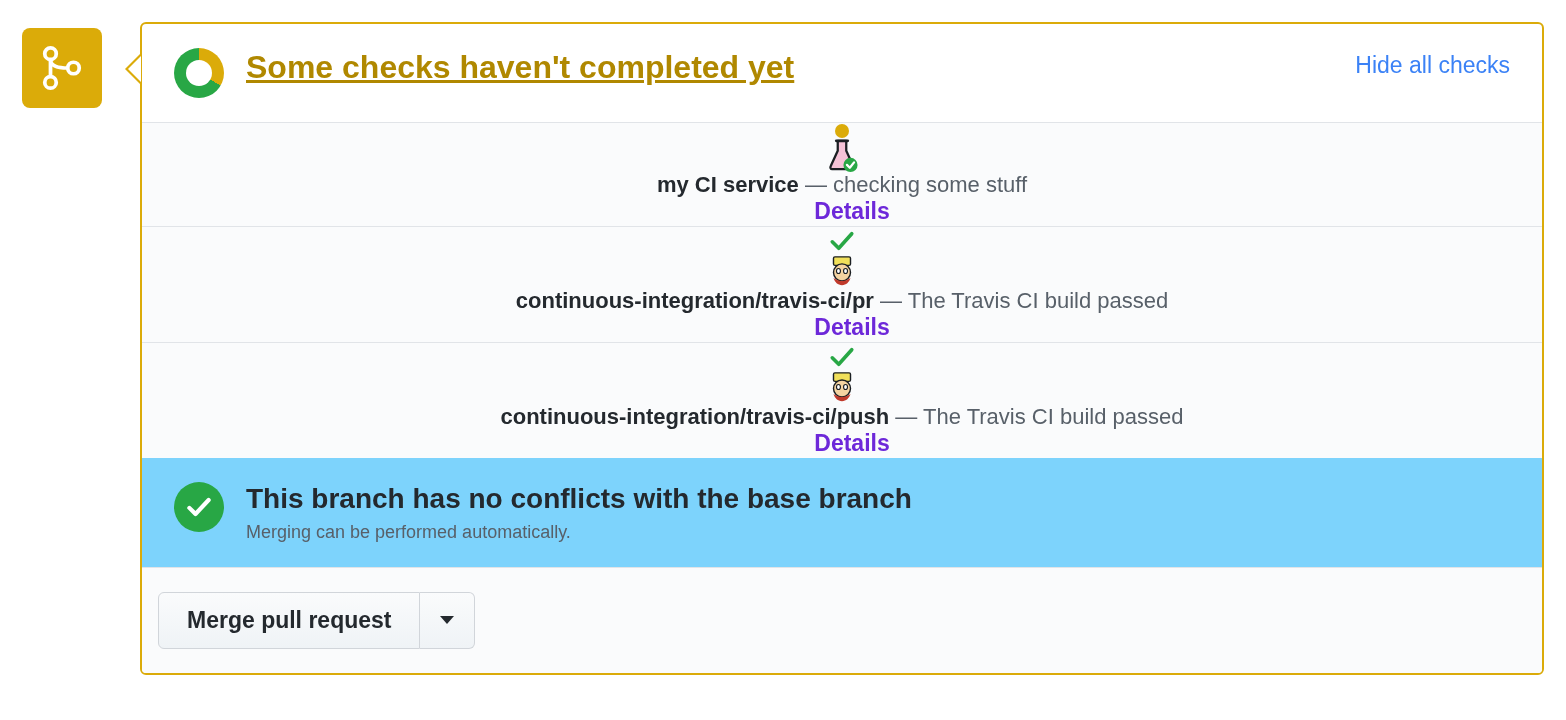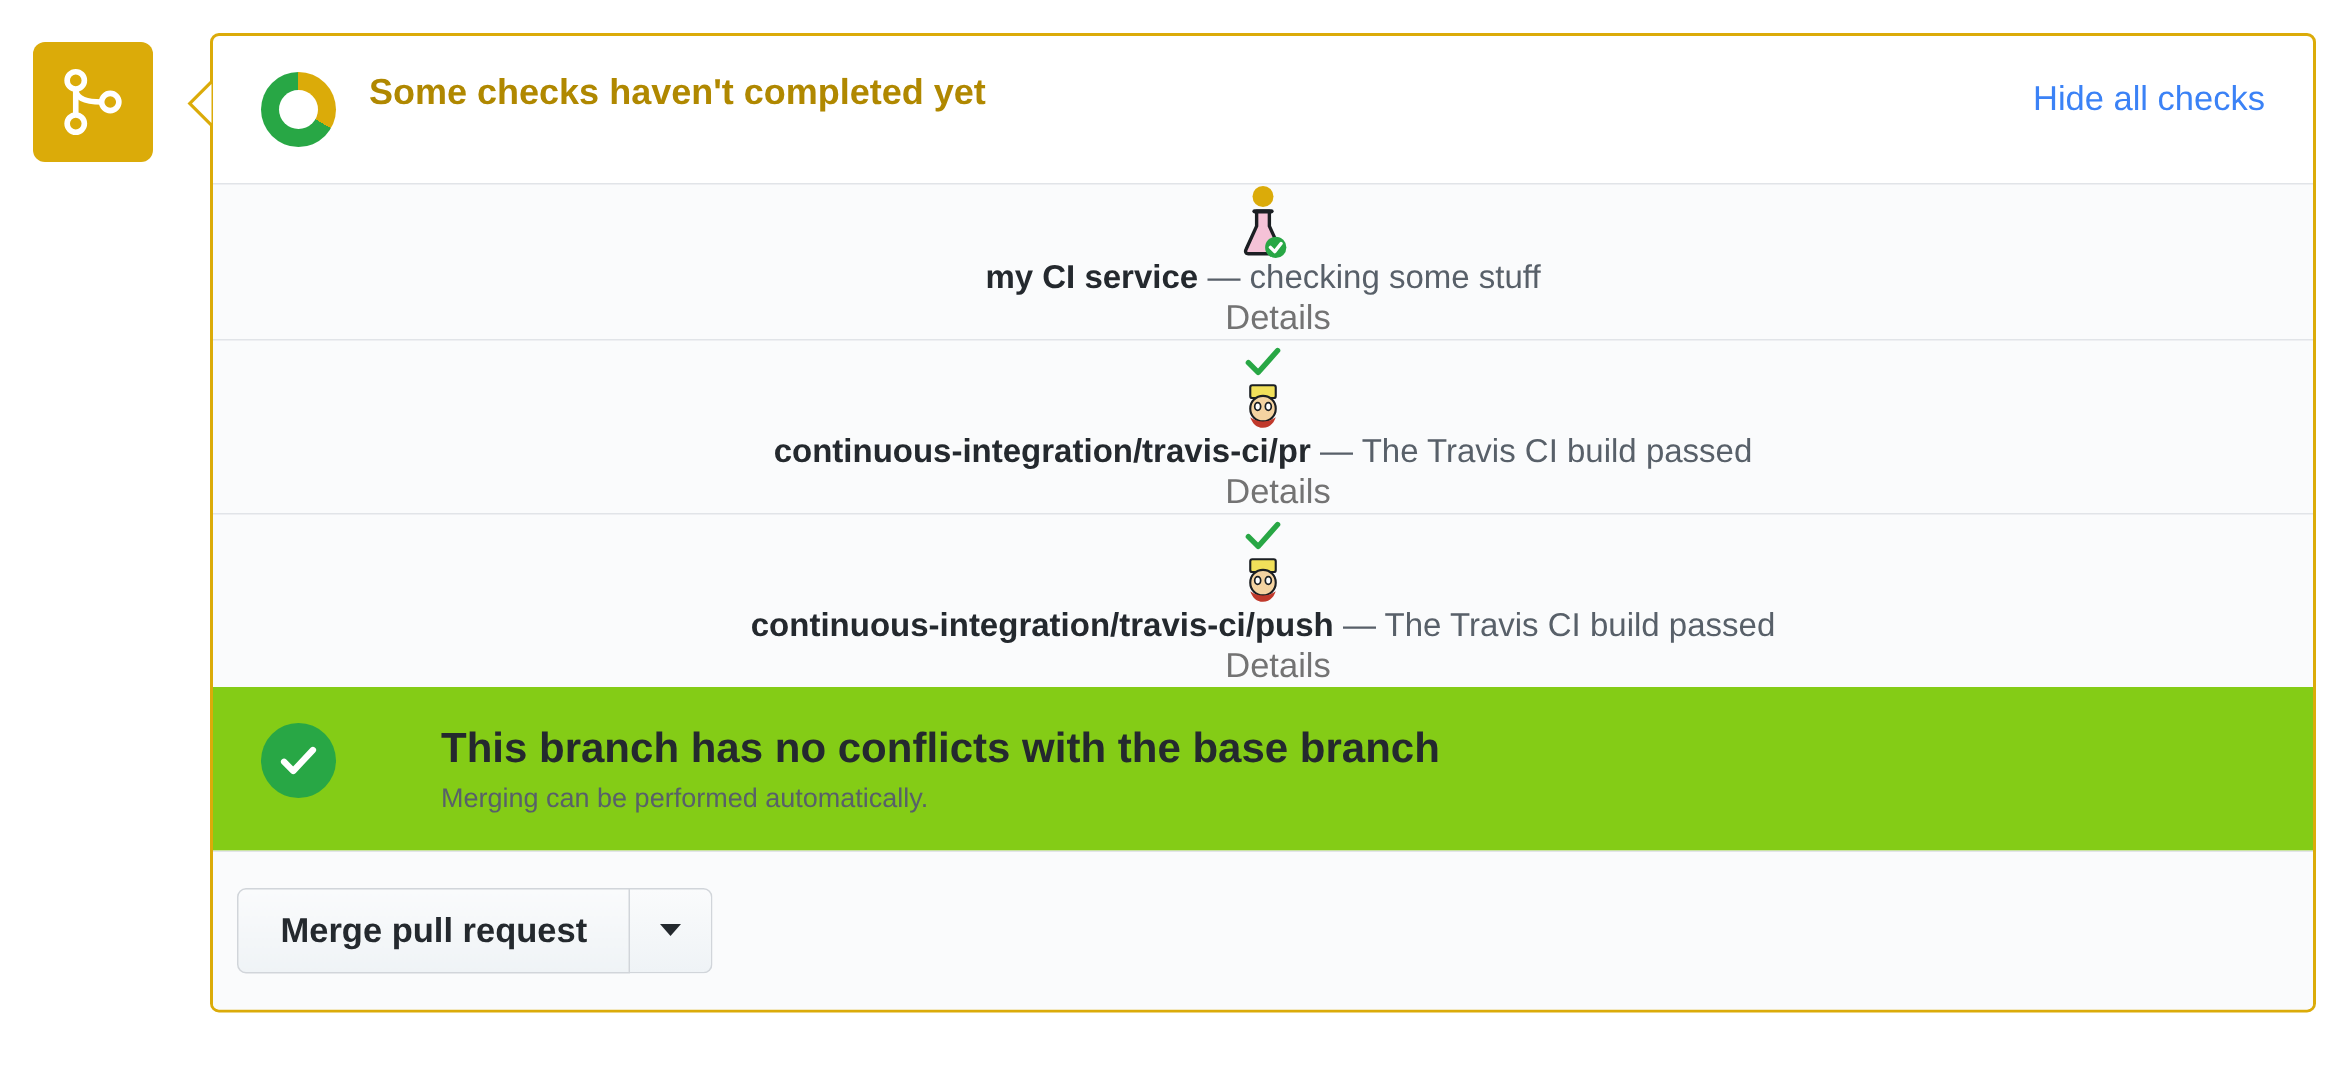--- a/index.html
+++ b/index.html
@@ -69,25 +69,26 @@
   }
   .donut::after {
     content: "";
     position: absolute;
     top: 12px; left: 12px; right: 12px; bottom: 12px;
     border-radius: 50%;
     background: #ffffff;
   }
   .heading-block { flex: 1; }
   .heading-title {
-    font-size: 24px;
+    font-size: 32px;
     font-weight: 600;
     color: #b08800;
     line-height: 1.2;
     margin-bottom: 6px;
+    text-decoration: underline;
   }
   .heading-sub {
     font-size: 23px;
     color: #586069;
   }
   .hide-link {
     color: #3b82f6;
     font-size: 23px;
     white-space: nowrap;
     cursor: pointer;
@@ -115,26 +116,27 @@
   }
   .avatar-slot {
     width: 60px;
     display: flex;
     justify-content: center;
     flex-shrink: 0;
   }
   .check-text { flex: 1; color: #586069; }
   .check-name { font-weight: 600; color: #24292e; }
   .details-link {
-    color: #737373;
+    color: #6d28d9;
     cursor: pointer;
     font-size: 23px;
     margin-left: 20px;
-  }
-  .merge-section { background: #84cc16; gap: 48px; }
+    font-weight: bold;
+  }
+  .merge-section { background: #7dd3fc; }
   .big-check {
     width: 50px; height: 50px; border-radius: 50%;
     background: #28a745;
     display: flex; align-items: center; justify-content: center;
     flex-shrink: 0; margin-right: 22px;
   }
   .merge-title {
     font-size: 28px;
     font-weight: 600;
     color: #24292e;

